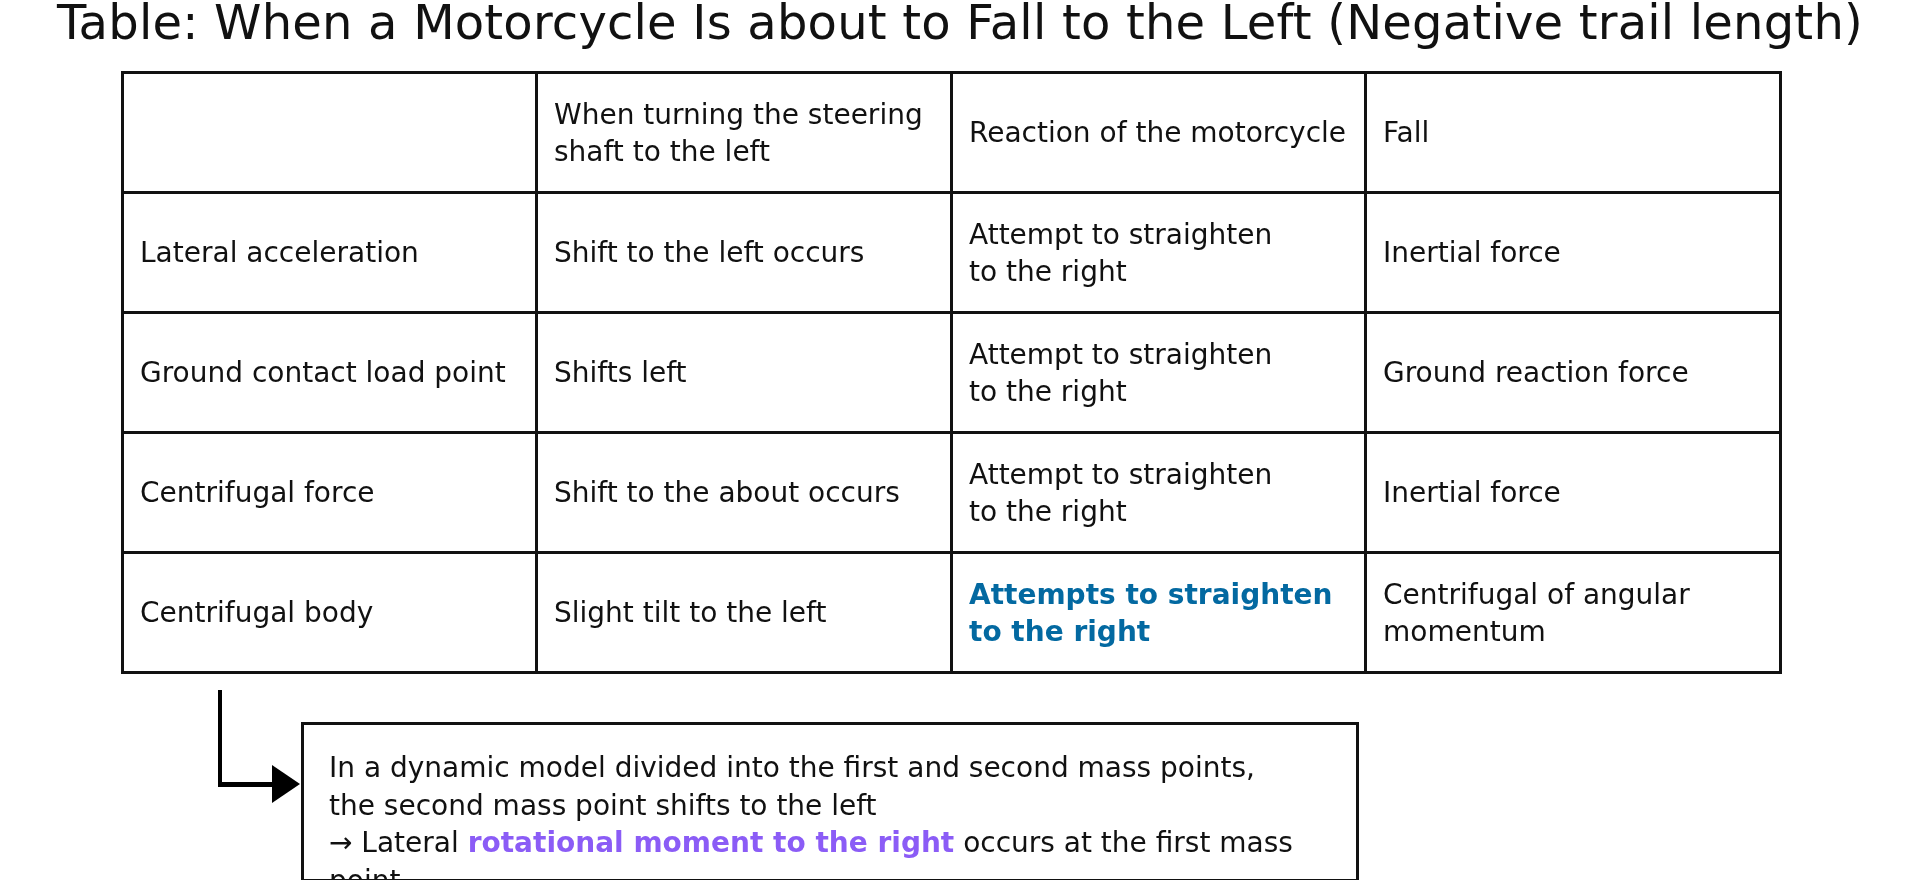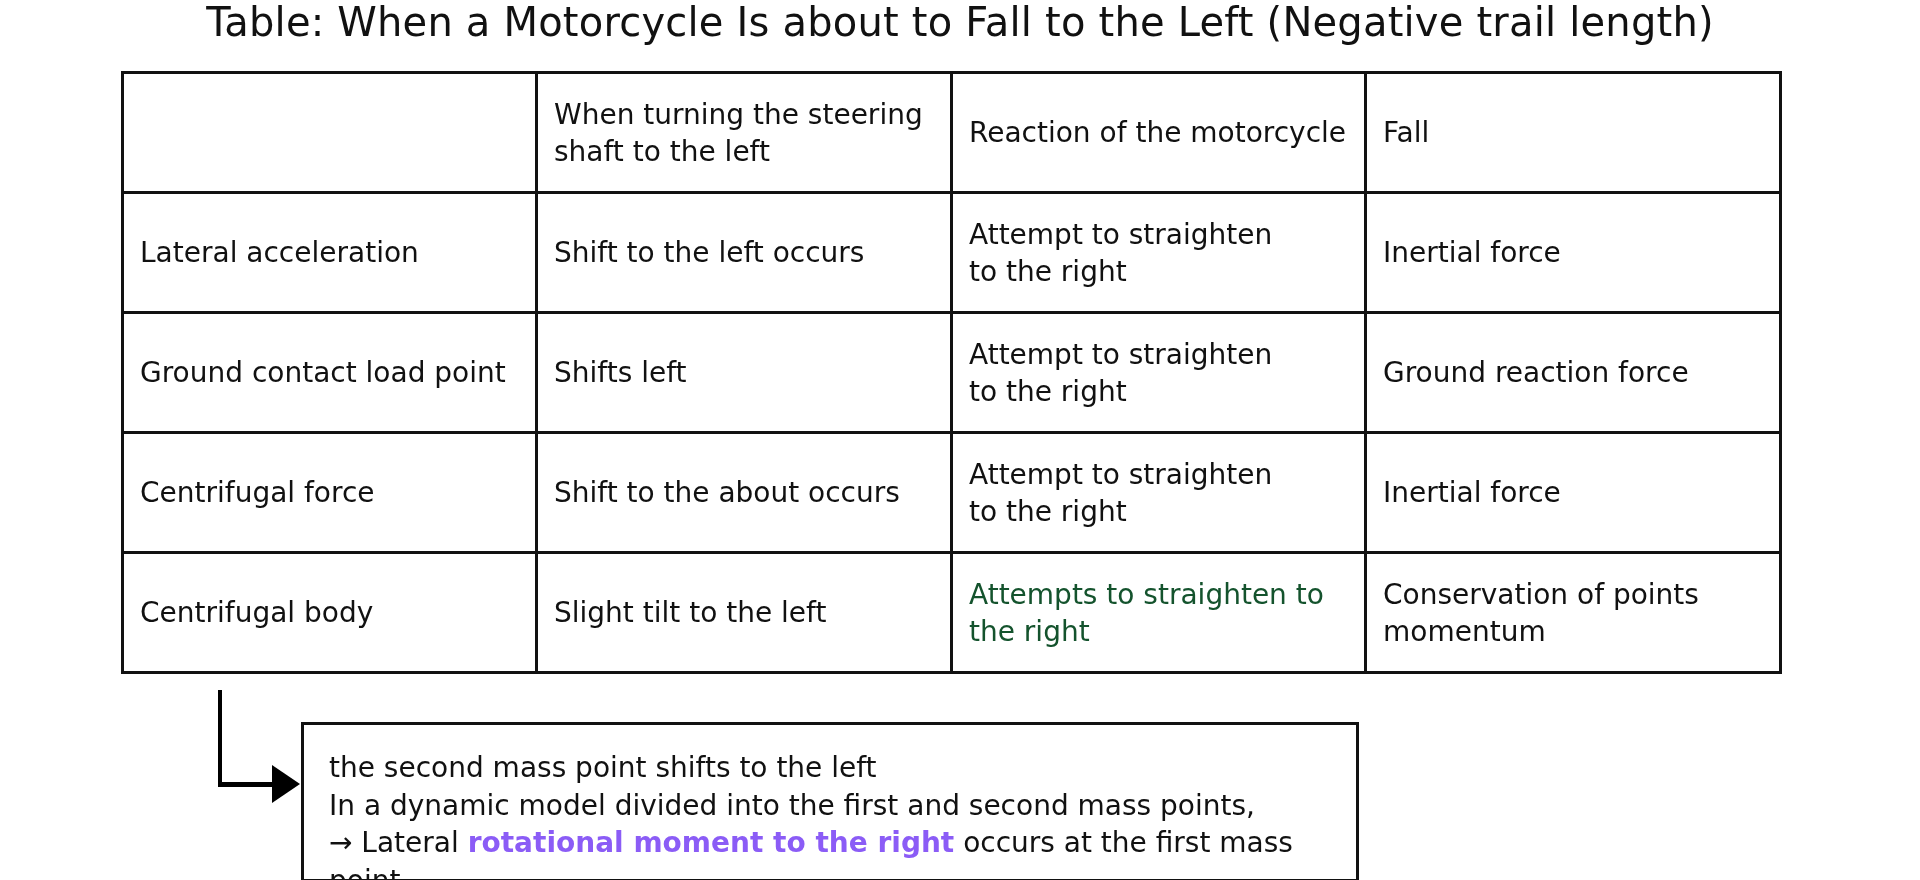--- a/index.html
+++ b/index.html
@@ -1,25 +1,25 @@
 <!DOCTYPE html>
 <html><head>
 <meta charset="utf-8">
 <style>
   html, body { margin: 0; padding: 0; background: #ffffff; }
   body { width: 1920px; height: 880px; position: relative; overflow: hidden;
          font-family: "DejaVu Sans", sans-serif; color: #111; }
   .title { position: absolute; left: 0; top: 0; width: 1920px; text-align: center;
-           font-size: 40px; line-height: 44px; top: 0px; letter-spacing: 0.2px; }
+           font-size: 48px; line-height: 44px; top: 0px; letter-spacing: 0.2px; }
   table.main { position: absolute; left: 121px; top: 71px; width: 1658px;
                border-collapse: collapse; table-layout: fixed; padding-left: 18px; }
   table.main td { border: 3px solid #111; font-size: 28px; line-height: 37px;
                   padding: 0 16px; vertical-align: middle; height: 117px; }
   table.main tr.header td { height: 117px; }
-  td.hl { color: #14532d; font-weight: normal; }
+  td.hl { color: #0369a1; font-weight: bold; }
   .connector-v { position: absolute; left: 218px; top: 690px; width: 4px; height: 96px; background: #000; }
   .connector-h { position: absolute; left: 218px; top: 782px; width: 60px; height: 5px; background: #000; }
   .arrowhead { position: absolute; left: 272px; top: 765px; width: 0; height: 0;
                border-top: 19px solid transparent; border-bottom: 19px solid transparent;
                border-left: 28px solid #000; }
   .note { position: absolute; left: 301px; top: 722px; width: 1058px; height: 160px;
           border: 3px solid #111; box-sizing: border-box; padding: 24px 25px 0 25px;
           font-size: 28px; line-height: 37.5px; }
   .note .blue { color: #8b5cf6; font-weight: bold; }
 </style>
@@ -57,26 +57,26 @@
   <tr>
     <td>Centrifugal force</td>
     <td>Shift to the about occurs</td>
     <td style="padding-right:60px">Attempt to straighten to the right</td>
     <td>Inertial force</td>
   </tr>
   <tr>
     <td>Centrifugal body</td>
     <td>Slight tilt to the left</td>
     <td class="hl" style="padding-right:30px">Attempts to straighten to the right</td>
-    <td>Conservation of points momentum</td>
+    <td>Centrifugal of angular momentum</td>
   </tr>
 </tbody>
   </table>
 
 <div class="connector-v"></div>
 <div class="connector-h"></div>
 <div class="arrowhead"></div>
 
 <div class="note">
+  <div>In a dynamic model divided into the first and second mass points,</div>
   <div>the second mass point shifts to the left</div>
-  <div>In a dynamic model divided into the first and second mass points,</div>
   <div><span>→ Lateral </span><span class="blue">rotational moment to the right</span><span> occurs at the first mass point</span></div>
 </div>
 
 </body></html>

